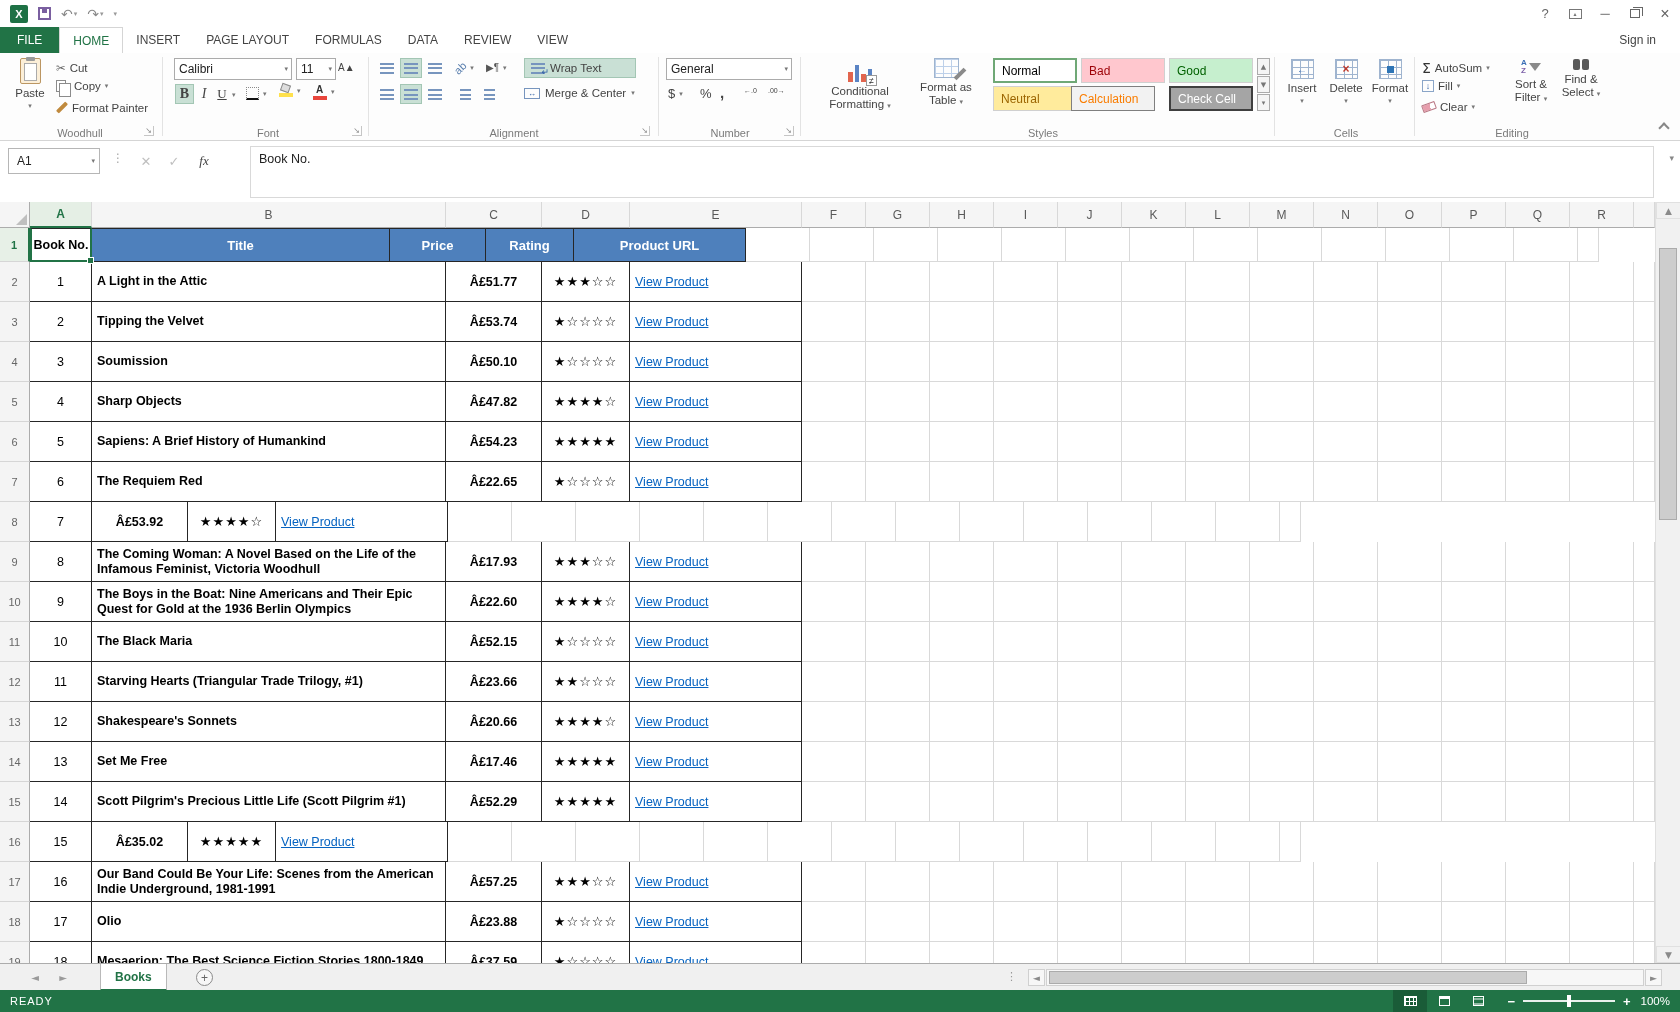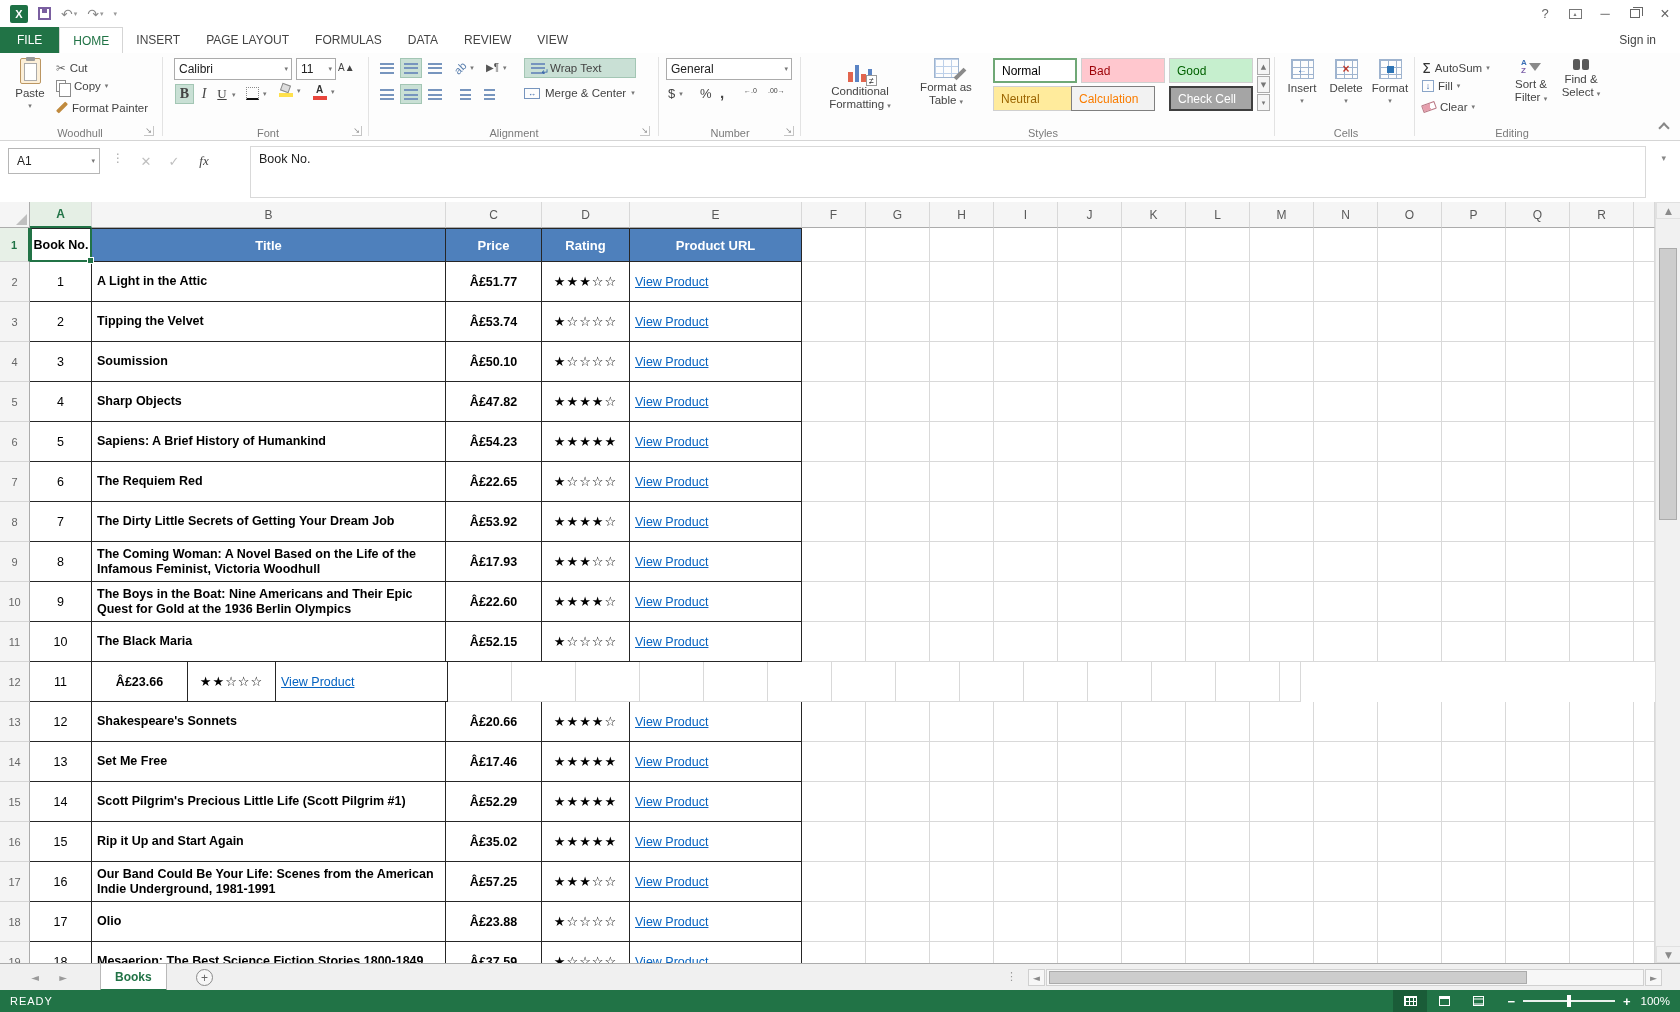--- a/index.html
+++ b/index.html
@@ -79,21 +79,21 @@
 .i-eraser{width:14px;height:8px;background:linear-gradient(100deg,#E79EAD 60%,#fff 60%);border:1px solid #B97784;transform:rotate(-20deg);border-radius:1px}
 .i-az{display:flex;flex-direction:column;font-size:8px;font-weight:bold;line-height:8px}
 .i-az .a{color:#3B6FB6}.i-az .z{color:#7C5FA8}
 .i-funnel{width:0;height:0;border-left:6px solid transparent;border-right:6px solid transparent;border-top:8px solid #8A8A8A}
 .i-bino{display:flex;gap:2px}
 .i-bino span{width:7px;height:11px;background:#5A5A5A;border-radius:2px}
 .twoline{display:flex;flex-direction:column;align-items:center;font-size:11.5px;line-height:13px;color:#444}
 .chev-up{width:8px;height:8px;border-left:2px solid #888;border-top:2px solid #888;transform:rotate(45deg);position:absolute}
 
 
-.fbar{position:absolute;top:141px;left:0;right:8px;height:61px;background:#fff}
+.fbar{position:absolute;top:141px;left:0;right:0;height:61px;background:#fff}
 .namebox{position:absolute;left:8px;top:7px;width:92px;height:26px;border:1px solid #B6B6B6;background:#fff;display:flex;align-items:center;padding-left:8px;font-size:12px;color:#222}
 .namebox .dd{position:absolute;right:4px}
 .fdots{position:absolute;left:112px;top:10px;color:#AAA;font-size:12px}
 .fbtn{position:absolute;top:8px;width:24px;height:24px;display:flex;align-items:center;justify-content:center;font-size:13px}
 .finput{position:absolute;left:250px;top:5px;right:26px;height:52px;border:1px solid #D9D9D9;background:#fff;font-size:12.5px;color:#222;padding:5px 8px}
 .fexpand{position:absolute;right:6px;top:12px;color:#888;font-size:9px}
 
 
 .grid{position:absolute;top:202px;left:0;width:1655px;height:761px;background:#fff;overflow:hidden}
 .colhdrs{display:flex;height:26px}
@@ -489,21 +489,21 @@
         <div class="chcell" style="width: 64px;">O</div>
         <div class="chcell" style="width: 64px;">P</div>
         <div class="chcell" style="width: 64px;">Q</div>
         <div class="chcell" style="width: 64px;">R</div>
         <div class="chcell" style="width: 21px;"></div>
       </div>
     <div id="gridbody">
         <div class="grow hrow">
           <div class="c-gut sel" style="width: 30px;">1</div>
           <div class="tcell a1sel" style="width: 62px;">Book No.<span class="fillhandle"></span></div>
-          <div class="tcell bluehdr" style="width: 354px;">Title</div>
+          <div class="tcell bluehdr" style="width: 298px;">Title</div>
           <div class="tcell bluehdr" style="width: 96px;">Price</div>
           <div class="tcell bluehdr" style="width: 88px;">Rating</div>
           <div class="tcell bluehdr" style="width: 172px;">Product URL</div>
           <div class="c-empty" style="width: 64px;"></div>
           <div class="c-empty" style="width: 64px;"></div>
           <div class="c-empty" style="width: 64px;"></div>
           <div class="c-empty" style="width: 64px;"></div>
           <div class="c-empty" style="width: 64px;"></div>
           <div class="c-empty" style="width: 64px;"></div>
           <div class="c-empty" style="width: 64px;"></div>
@@ -655,21 +655,20 @@
           <div class="c-empty" style="width: 64px;"></div>
           <div class="c-empty" style="width: 64px;"></div>
           <div class="c-empty" style="width: 64px;"></div>
           <div class="c-empty" style="width: 64px;"></div>
           <div class="c-empty" style="width: 64px;"></div>
           <div class="c-empty" style="width: 21px;"></div>
         </div>
         <div class="grow">
           <div class="c-gut" style="width: 30px;">8</div>
           <div class="tcell c-no" style="width: 62px;">7</div>
-          <div class="tcell c-title" style="width: 354px;">The Dirty Little Secrets of Getting Your Dream Job</div>
           <div class="tcell c-price" style="width: 96px;">Â£53.92</div>
           <div class="tcell c-rating" style="width: 88px;">★★★★☆</div>
           <div class="tcell c-link" style="width: 172px;">
             <a href="#">View Product</a>
           </div>
           <div class="c-empty" style="width: 64px;"></div>
           <div class="c-empty" style="width: 64px;"></div>
           <div class="c-empty" style="width: 64px;"></div>
           <div class="c-empty" style="width: 64px;"></div>
           <div class="c-empty" style="width: 64px;"></div>
@@ -751,20 +750,21 @@
           <div class="c-empty" style="width: 64px;"></div>
           <div class="c-empty" style="width: 64px;"></div>
           <div class="c-empty" style="width: 64px;"></div>
           <div class="c-empty" style="width: 64px;"></div>
           <div class="c-empty" style="width: 64px;"></div>
           <div class="c-empty" style="width: 21px;"></div>
         </div>
         <div class="grow">
           <div class="c-gut" style="width: 30px;">12</div>
           <div class="tcell c-no" style="width: 62px;">11</div>
+          <div class="tcell c-title" style="width: 354px;">Starving Hearts (Triangular Trade Trilogy, #1)</div>
           <div class="tcell c-price" style="width: 96px;">Â£23.66</div>
           <div class="tcell c-rating" style="width: 88px;">★★☆☆☆</div>
           <div class="tcell c-link" style="width: 172px;">
             <a href="#">View Product</a>
           </div>
           <div class="c-empty" style="width: 64px;"></div>
           <div class="c-empty" style="width: 64px;"></div>
           <div class="c-empty" style="width: 64px;"></div>
           <div class="c-empty" style="width: 64px;"></div>
           <div class="c-empty" style="width: 64px;"></div>
@@ -846,21 +846,20 @@
           <div class="c-empty" style="width: 64px;"></div>
           <div class="c-empty" style="width: 64px;"></div>
           <div class="c-empty" style="width: 64px;"></div>
           <div class="c-empty" style="width: 64px;"></div>
           <div class="c-empty" style="width: 64px;"></div>
           <div class="c-empty" style="width: 21px;"></div>
         </div>
         <div class="grow">
           <div class="c-gut" style="width: 30px;">16</div>
           <div class="tcell c-no" style="width: 62px;">15</div>
-          <div class="tcell c-title" style="width: 354px;">Rip it Up and Start Again</div>
           <div class="tcell c-price" style="width: 96px;">Â£35.02</div>
           <div class="tcell c-rating" style="width: 88px;">★★★★★</div>
           <div class="tcell c-link" style="width: 172px;">
             <a href="#">View Product</a>
           </div>
           <div class="c-empty" style="width: 64px;"></div>
           <div class="c-empty" style="width: 64px;"></div>
           <div class="c-empty" style="width: 64px;"></div>
           <div class="c-empty" style="width: 64px;"></div>
           <div class="c-empty" style="width: 64px;"></div>

